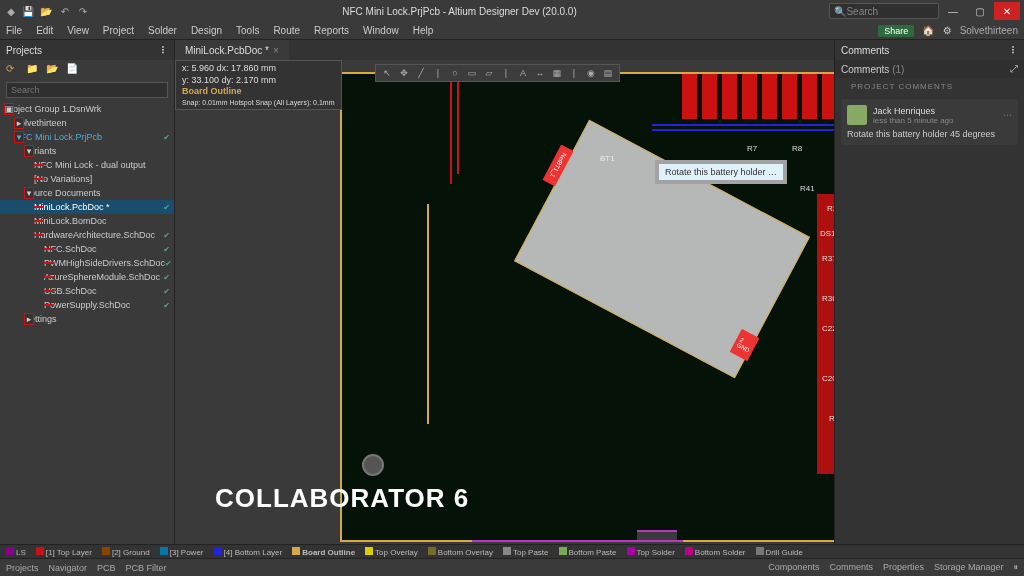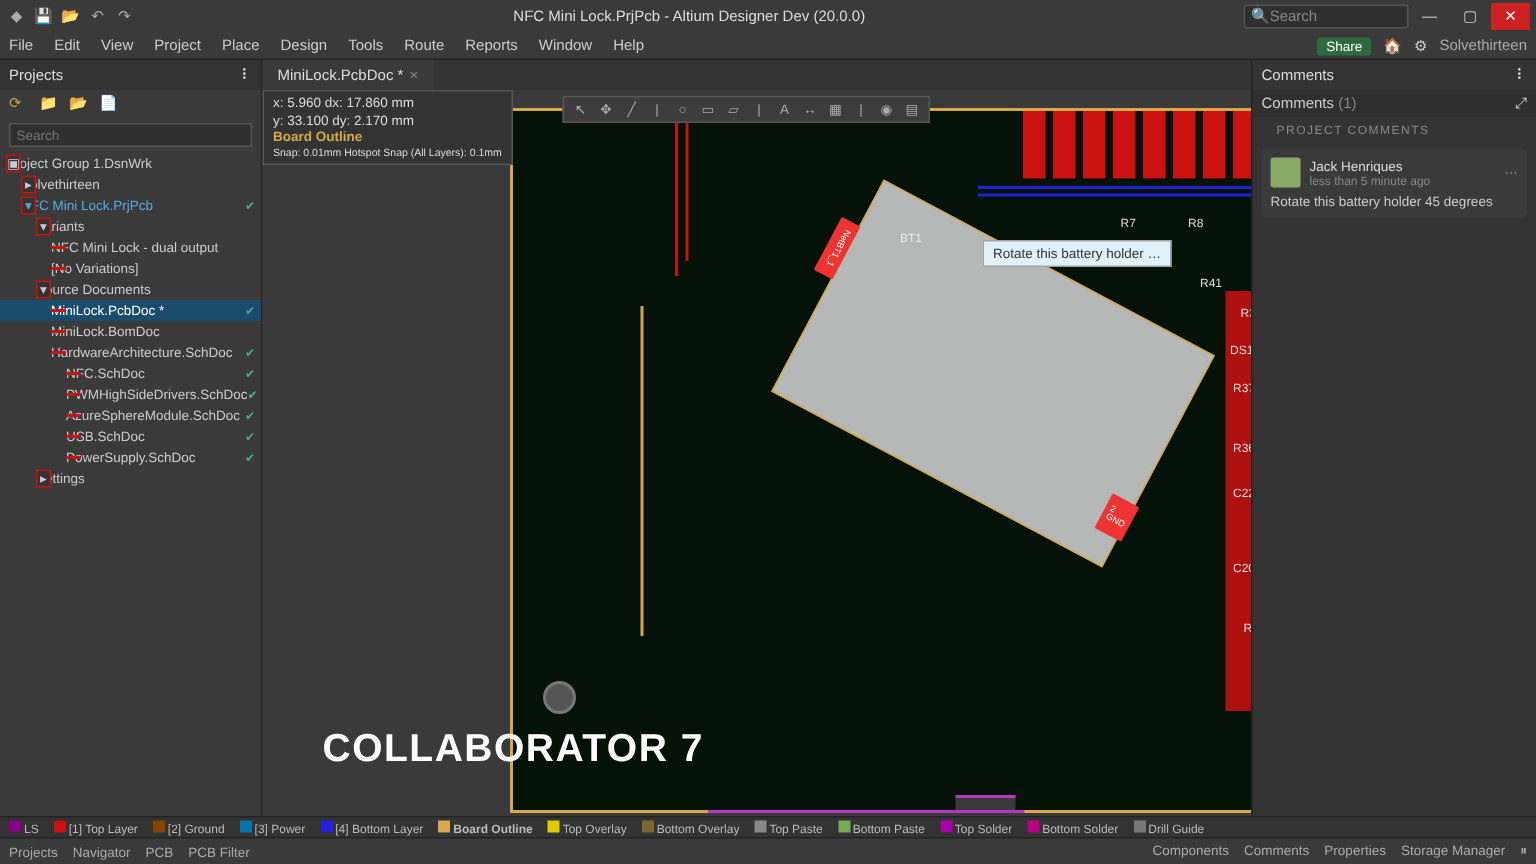--- a/index.html
+++ b/index.html
@@ -37,21 +37,21 @@
 .mini-tb span{width:14px;height:14px;color:#aaa;display:flex;align-items:center;justify-content:center;font-size:9px}
 .pcb{flex:1;background:#3a3a3a;position:relative;overflow:hidden}
 .board{position:absolute;left:165px;top:12px;width:680px;height:470px;background:#051208;border:2px solid #d8a845}
 .board .notch{position:absolute;bottom:-2px;left:295px;width:40px;height:12px;background:#3a3a3a;border-top:2px solid #b935c4}
 
 .cu{position:absolute;background:#c11}
 .silk{position:absolute;color:#ddd;font-size:8px}
 
 .bt{position:absolute;left:195px;top:95px;width:250px;height:160px;background:rgba(240,240,240,0.75);border:1px solid #d8a845;transform:rotate(28deg);transform-origin:center}
 .bt .pad{position:absolute;background:#e33;color:#fff;font-size:6px;display:flex;align-items:center;justify-content:center}
-.tooltip{position:absolute;left:480px;top:100px;background:#dff1fb;color:#333;padding:3px 6px;font-size:9px;border:1px solid #a3a3a3;z-index:10}
+.tooltip{position:absolute;left:480px;top:100px;background:#dff1fb;color:#333;padding:3px 6px;font-size:9px;border:4px solid #a3a3a3;z-index:10}
 .overlay-text{position:absolute;left:40px;top:443px;color:#fff;font-size:26px;font-weight:800;letter-spacing:1px;font-family:Arial;z-index:20}
 .right-pane{width:190px;background:#333;display:flex;flex-direction:column;border-left:1px solid #222}
 .rp-hdr{height:20px;display:flex;align-items:center;padding:0 6px;font-size:10px;color:#ddd}
 .rp-sub{height:18px;display:flex;align-items:center;justify-content:space-between;padding:0 6px;background:#2f2f2f;font-size:10px}
 .rp-sec{padding:4px 16px;font-size:8px;color:#888;letter-spacing:1px}
 .comment{margin:4px 6px;padding:6px;background:#3a3a3a;border-radius:3px;font-size:9px}
 .comment .meta{display:flex;align-items:center;gap:6px;margin-bottom:4px}
 .comment .av{width:20px;height:20px;background:#8a6;border-radius:2px}
 .comment .name{color:#ddd;font-weight:normal}
 .comment .time{color:#888;font-size:8px}
@@ -86,21 +86,21 @@
     <span class="winbtn">▢</span>
     <span class="winbtn close">✕</span>
   </div>
 </div>
 
 <div class="menubar">
   <span>File</span>
   <span>Edit</span>
   <span>View</span>
   <span>Project</span>
-  <span>Place</span>
+  <span>Solder</span>
   <span>Design</span>
   <span>Tools</span>
   <span>Route</span>
   <span>Reports</span>
   <span>Window</span>
   <span>Help</span>
   <div class="right">
     <span class="share">Share</span>
     <span>🏠</span>
     <span>⚙</span>
@@ -218,21 +218,21 @@
         <div class="notch"></div>
         <div style="position:absolute;left:130px;bottom:-2px;right:335px;height:2px;background:#b935c4"></div>
 
         <div class="bt">
           <div class="pad" style="left:-14px;top:34px;width:14px;height:40px;writing-mode:vertical-rl">NetBT1_1</div>
           <div class="pad" style="right:-4px;bottom:20px;width:20px;height:26px">2<br>GND</div>
         </div>
       </div>
       <div class="tooltip">Rotate this battery holder …</div>
     </div>
-    <div class="overlay-text">COLLABORATOR 7</div>
+    <div class="overlay-text">COLLABORATOR 6</div>
   </div>
 
   <div class="right-pane">
     <div class="rp-hdr">
         <span>Comments</span>
         <span style="margin-left:auto">⠇</span>
       </div>
     <div class="rp-sub">
         <span><span>Comments</span> <span style="color:#888">(1)</span></span>
         <span>⤢</span>

